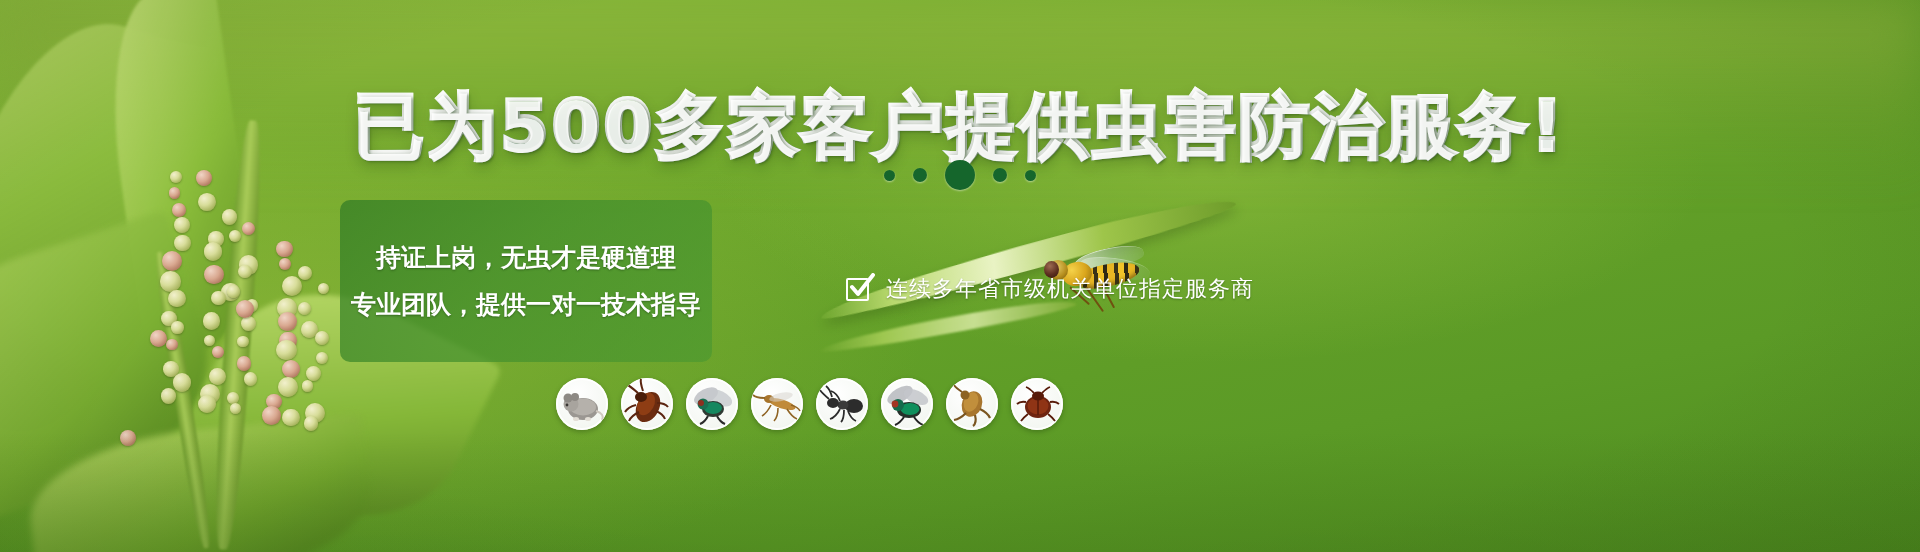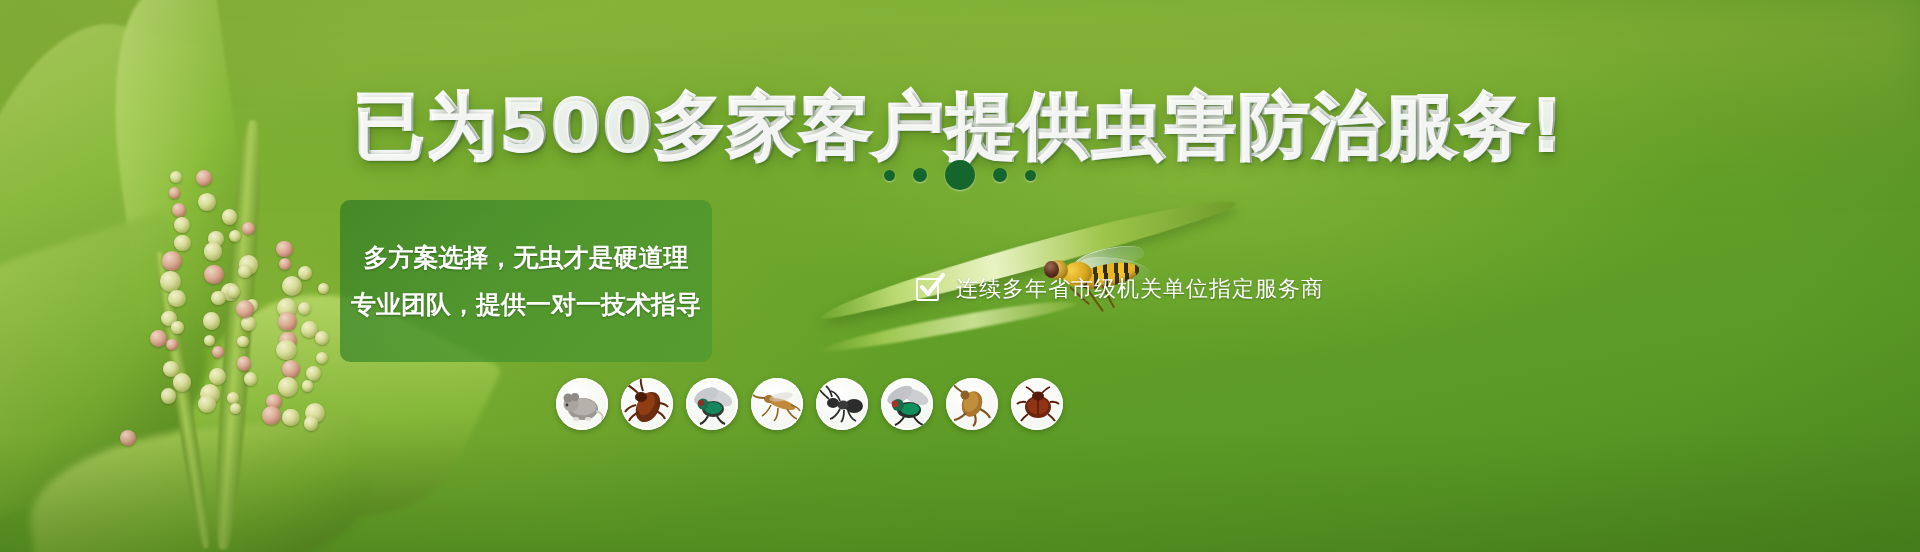--- a/index.html
+++ b/index.html
@@ -143,21 +143,21 @@
   .panel .line {
     color:#ffffff; font-weight:bold; white-space:nowrap;
     font-family:"DejaVu Sans","Liberation Sans", sans-serif;
     text-shadow:0 1px 2px rgba(20,50,10,0.45);
   }
   .panel .line.l1 { font-size:25px; letter-spacing:0px; }
   .panel .line.l2 { font-size:25px; letter-spacing:0px; }
   .panel .line.l3 { font-size:25px; letter-spacing:0px; }
 
   
-  .bullets { position:absolute; left:916px; top:274px; display:flex; flex-direction:row; gap:26px; }
+  .bullets { position:absolute; left:846px; top:274px; display:flex; flex-direction:row; gap:26px; }
   .bullet { display:flex; align-items:center; gap:14px; }
   .cbox { width:26px; height:26px; position:relative; flex:0 0 auto; }
   .cbox .sq {
     position:absolute; left:0; top:2px; width:23px; height:23px;
     border:2px solid #ffffff; border-radius:2px;
   }
   .cbox .tick {
     position:absolute; left:3px; top:-3px; width:26px; height:26px;
   }
   .bullet .txt {
@@ -289,21 +289,21 @@
 
   <div class="dots" id="dots-row">
       <span class="dot small"></span>
       <span class="dot mid"></span>
       <span class="dot big"></span>
       <span class="dot mid"></span>
       <span class="dot small"></span>
     </div>
 
   <div class="panel">
-    <div class="line l2">多方案选择，无虫才是硬道理</div>
+    <div class="line l2">持证上岗，无虫才是硬道理</div>
     <div class="line l3">专业团队，提供一对一技术指导</div>
   </div>
 
   <div class="bullets" id="bullets-row">
       <div class="bullet">
         <span class="cbox">
           <span class="sq"></span>
           <svg class="tick" viewBox="0 0 26 26">
             <path d="M3 14 L9 21 L24 2" fill="none" stroke="#ffffff" stroke-width="4" stroke-linecap="round" stroke-linejoin="round"></path>
           </svg>

